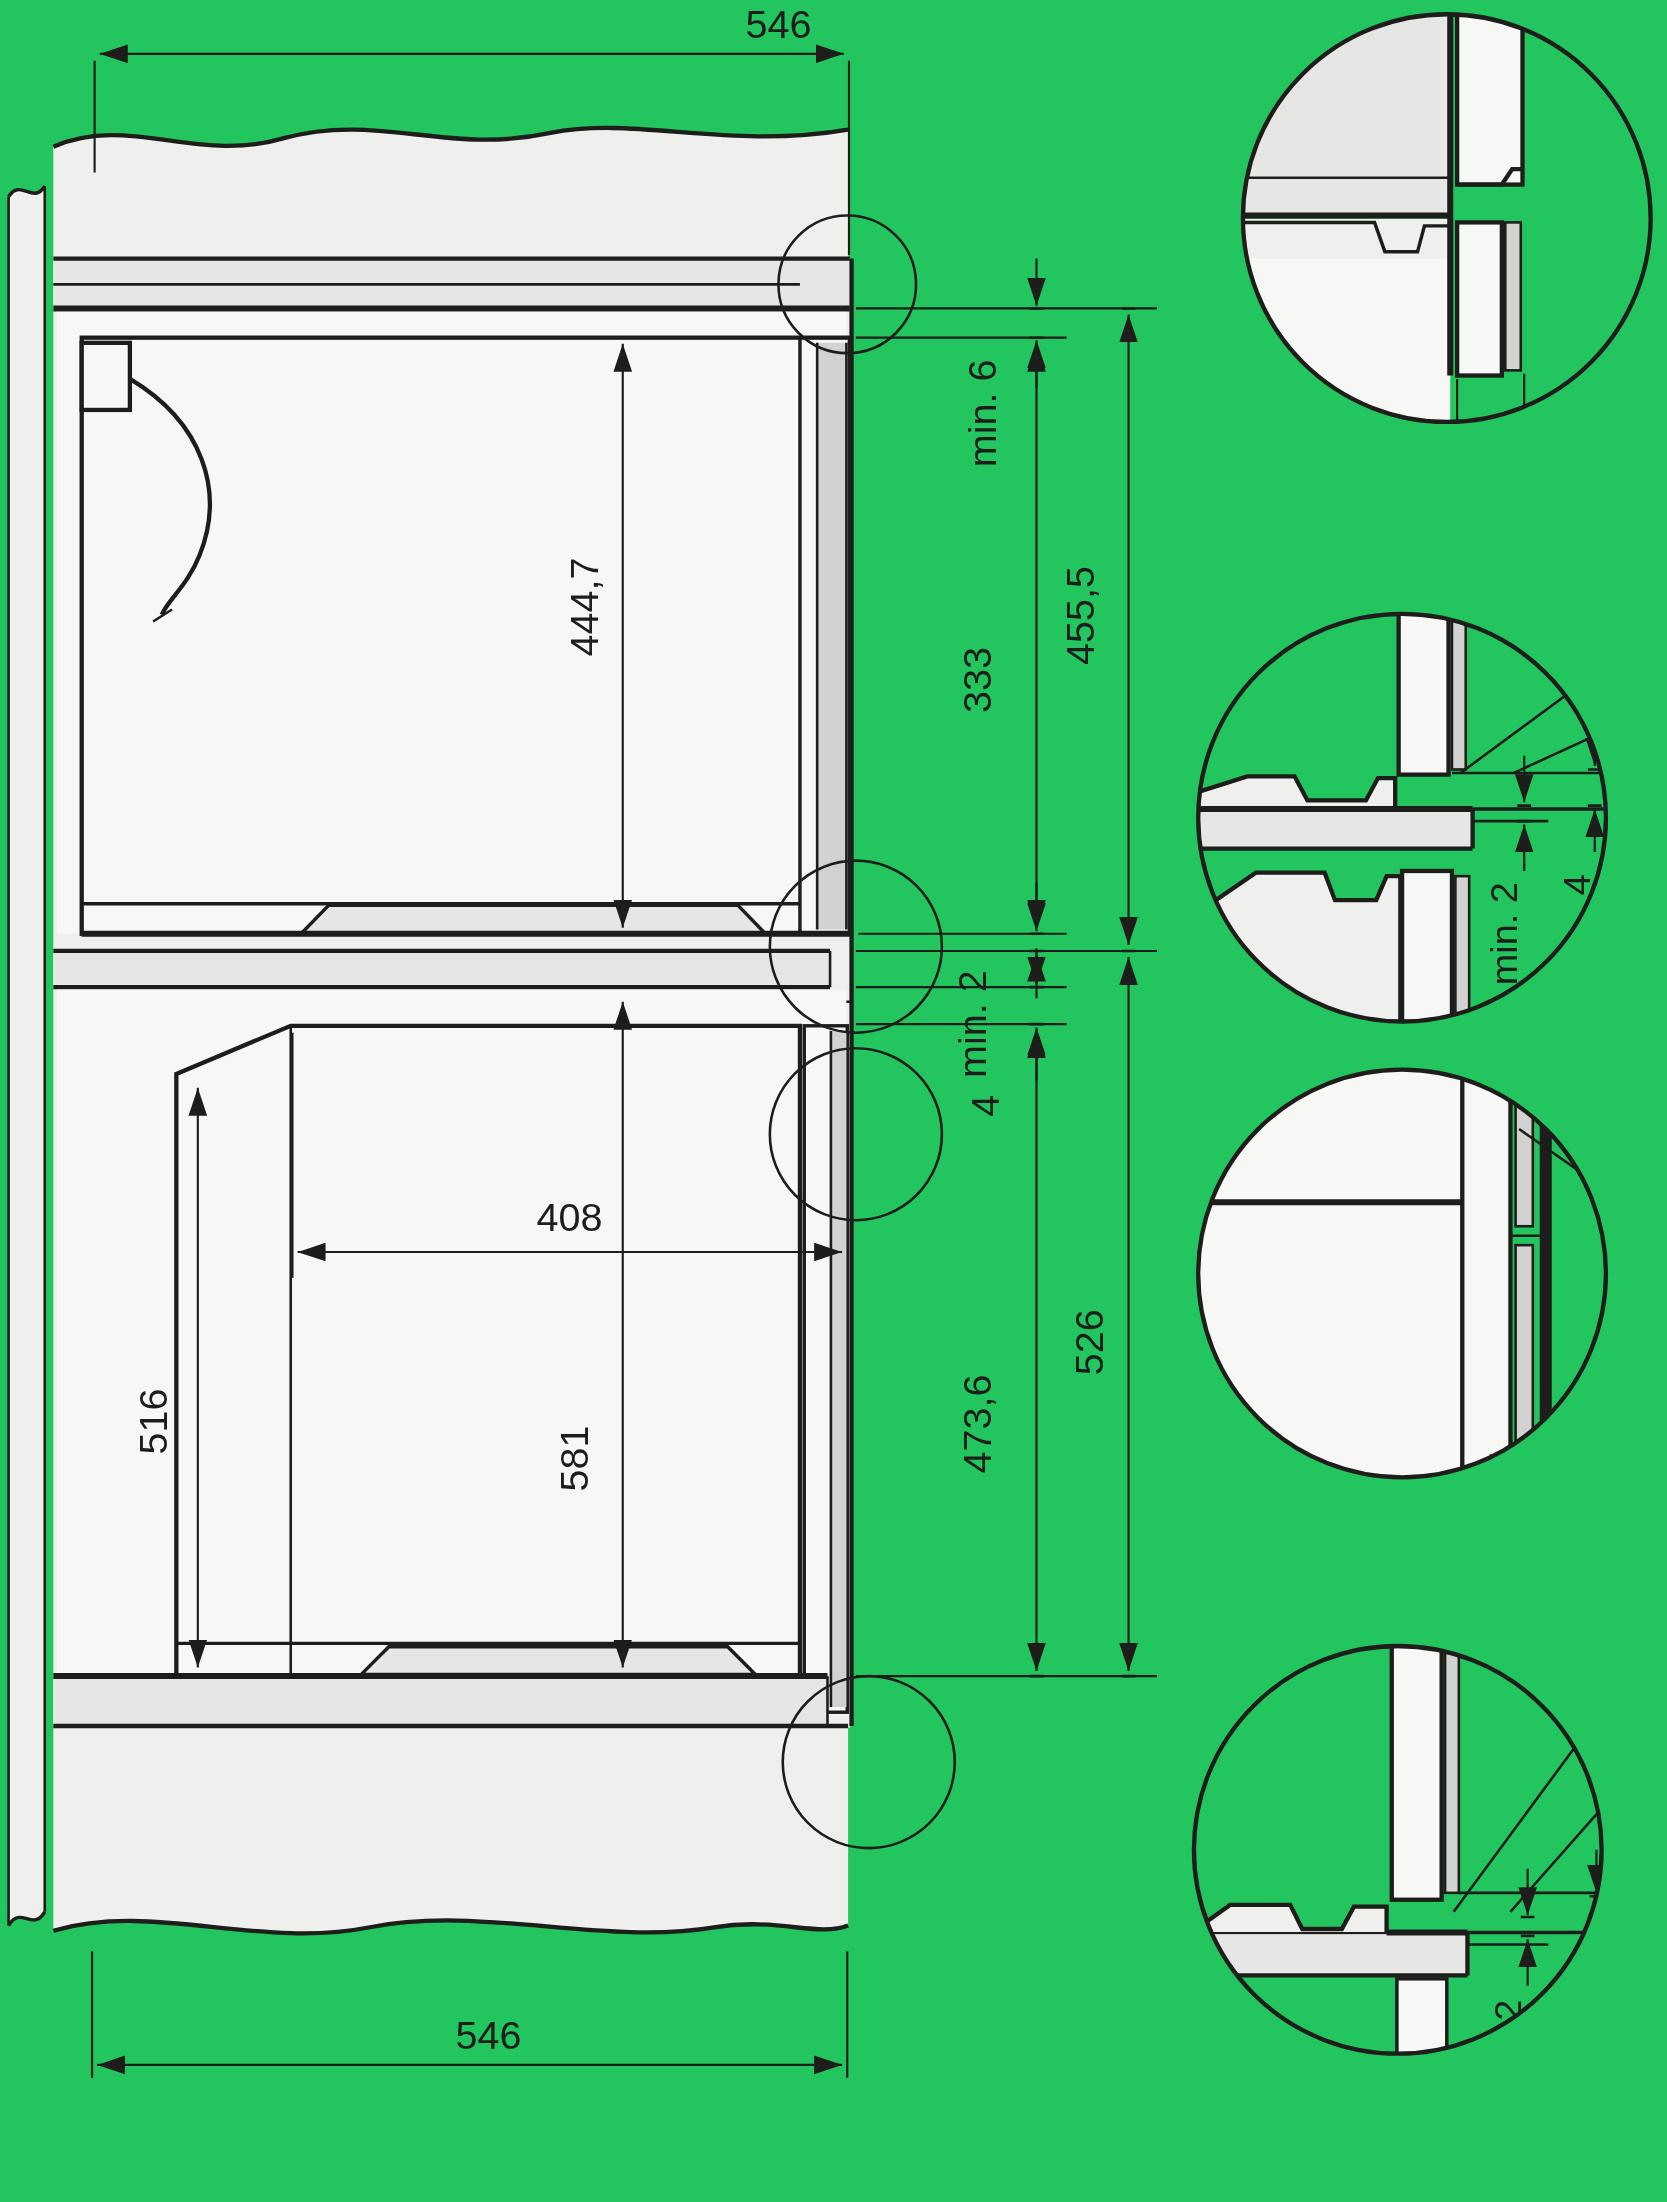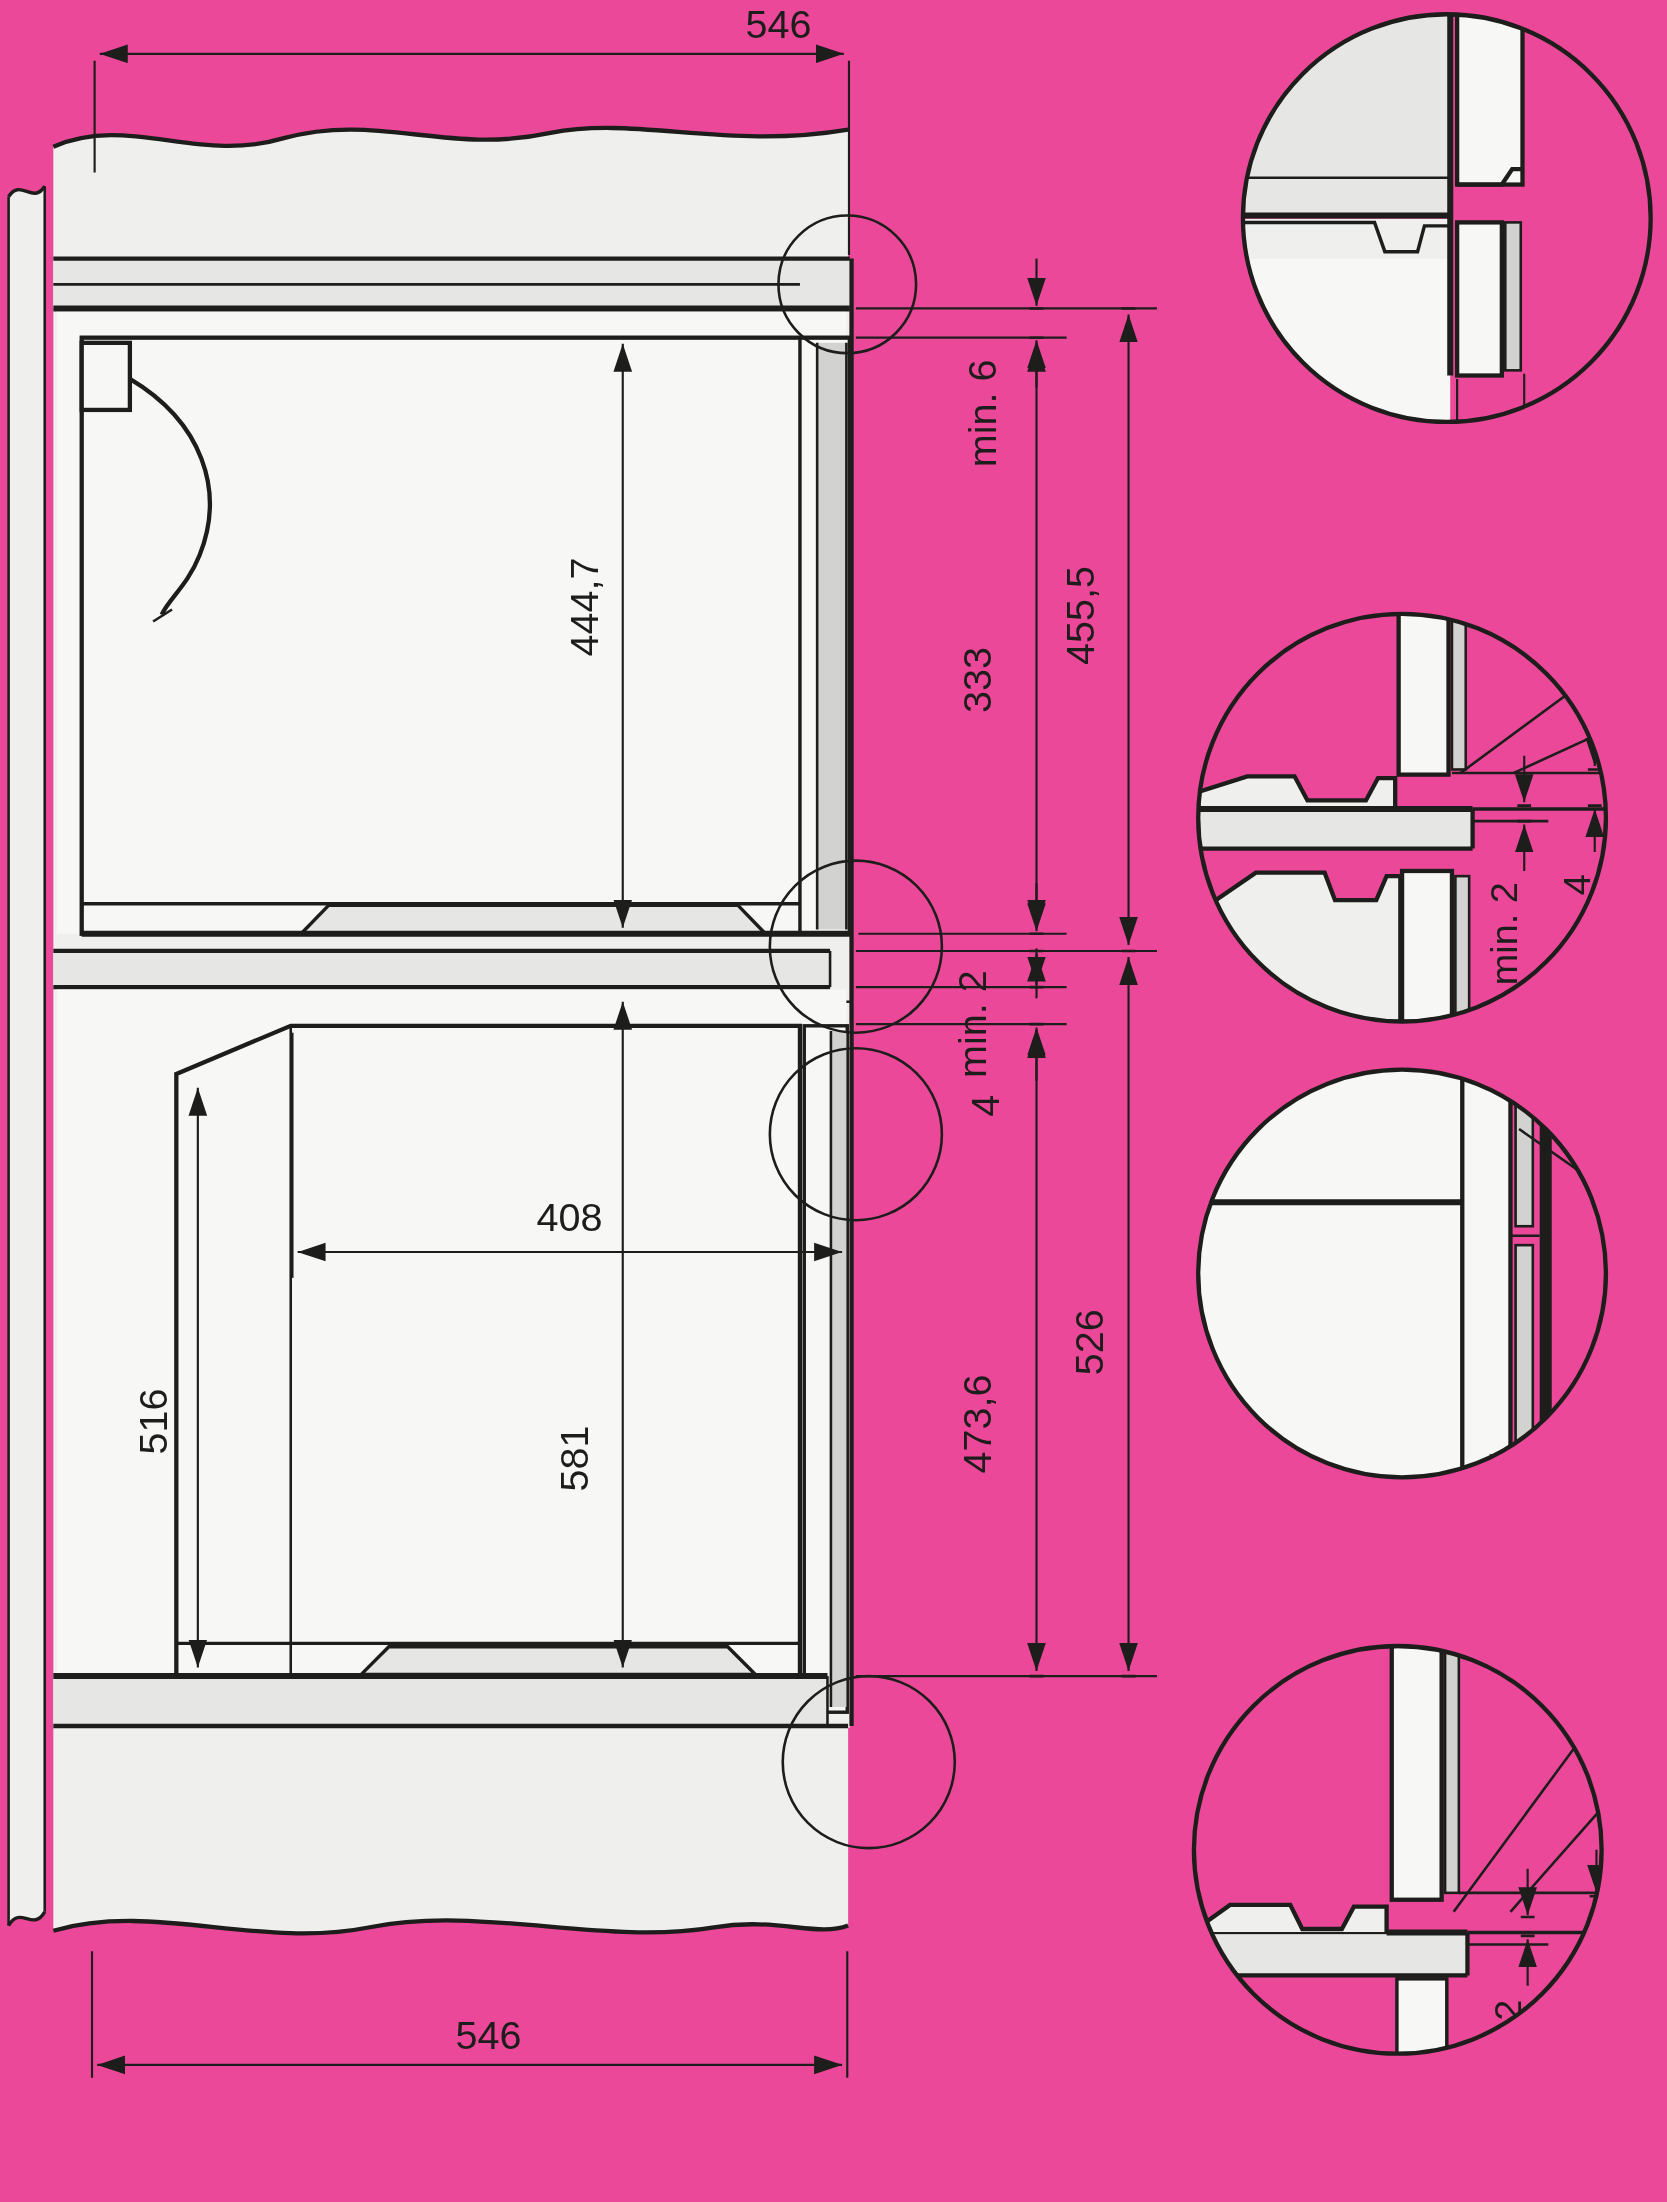--- a/index.html
+++ b/index.html
@@ -1,16 +1,16 @@
 <!DOCTYPE html>
 <html style="font-size:13.8px"><head>
 <meta charset="utf-8">
 <style>
   html,body{margin:0;padding:0;background:#000;}
-  .stage{width:1667px;height:2203px;background:#ec4899;position:relative;overflow:hidden;text-align:right;}
+  .stage{width:1667px;height:2203px;background:#22c55e;position:relative;overflow:hidden;text-align:right;}
   svg{display:block;font-family:"Liberation Sans", sans-serif;}
   text{fill:#1d1d1b;}
   .dimtxt{font-size:46px;}
   .dettxt{font-size:44px;}
   .ln{stroke:#1d1d1b;fill:none;}
   .w7{stroke-width:7;}
   .w5{stroke-width:5;}
   .w4{stroke-width:4;}
   .w3{stroke-width:3;}
   .w2{stroke-width:2.5;}

